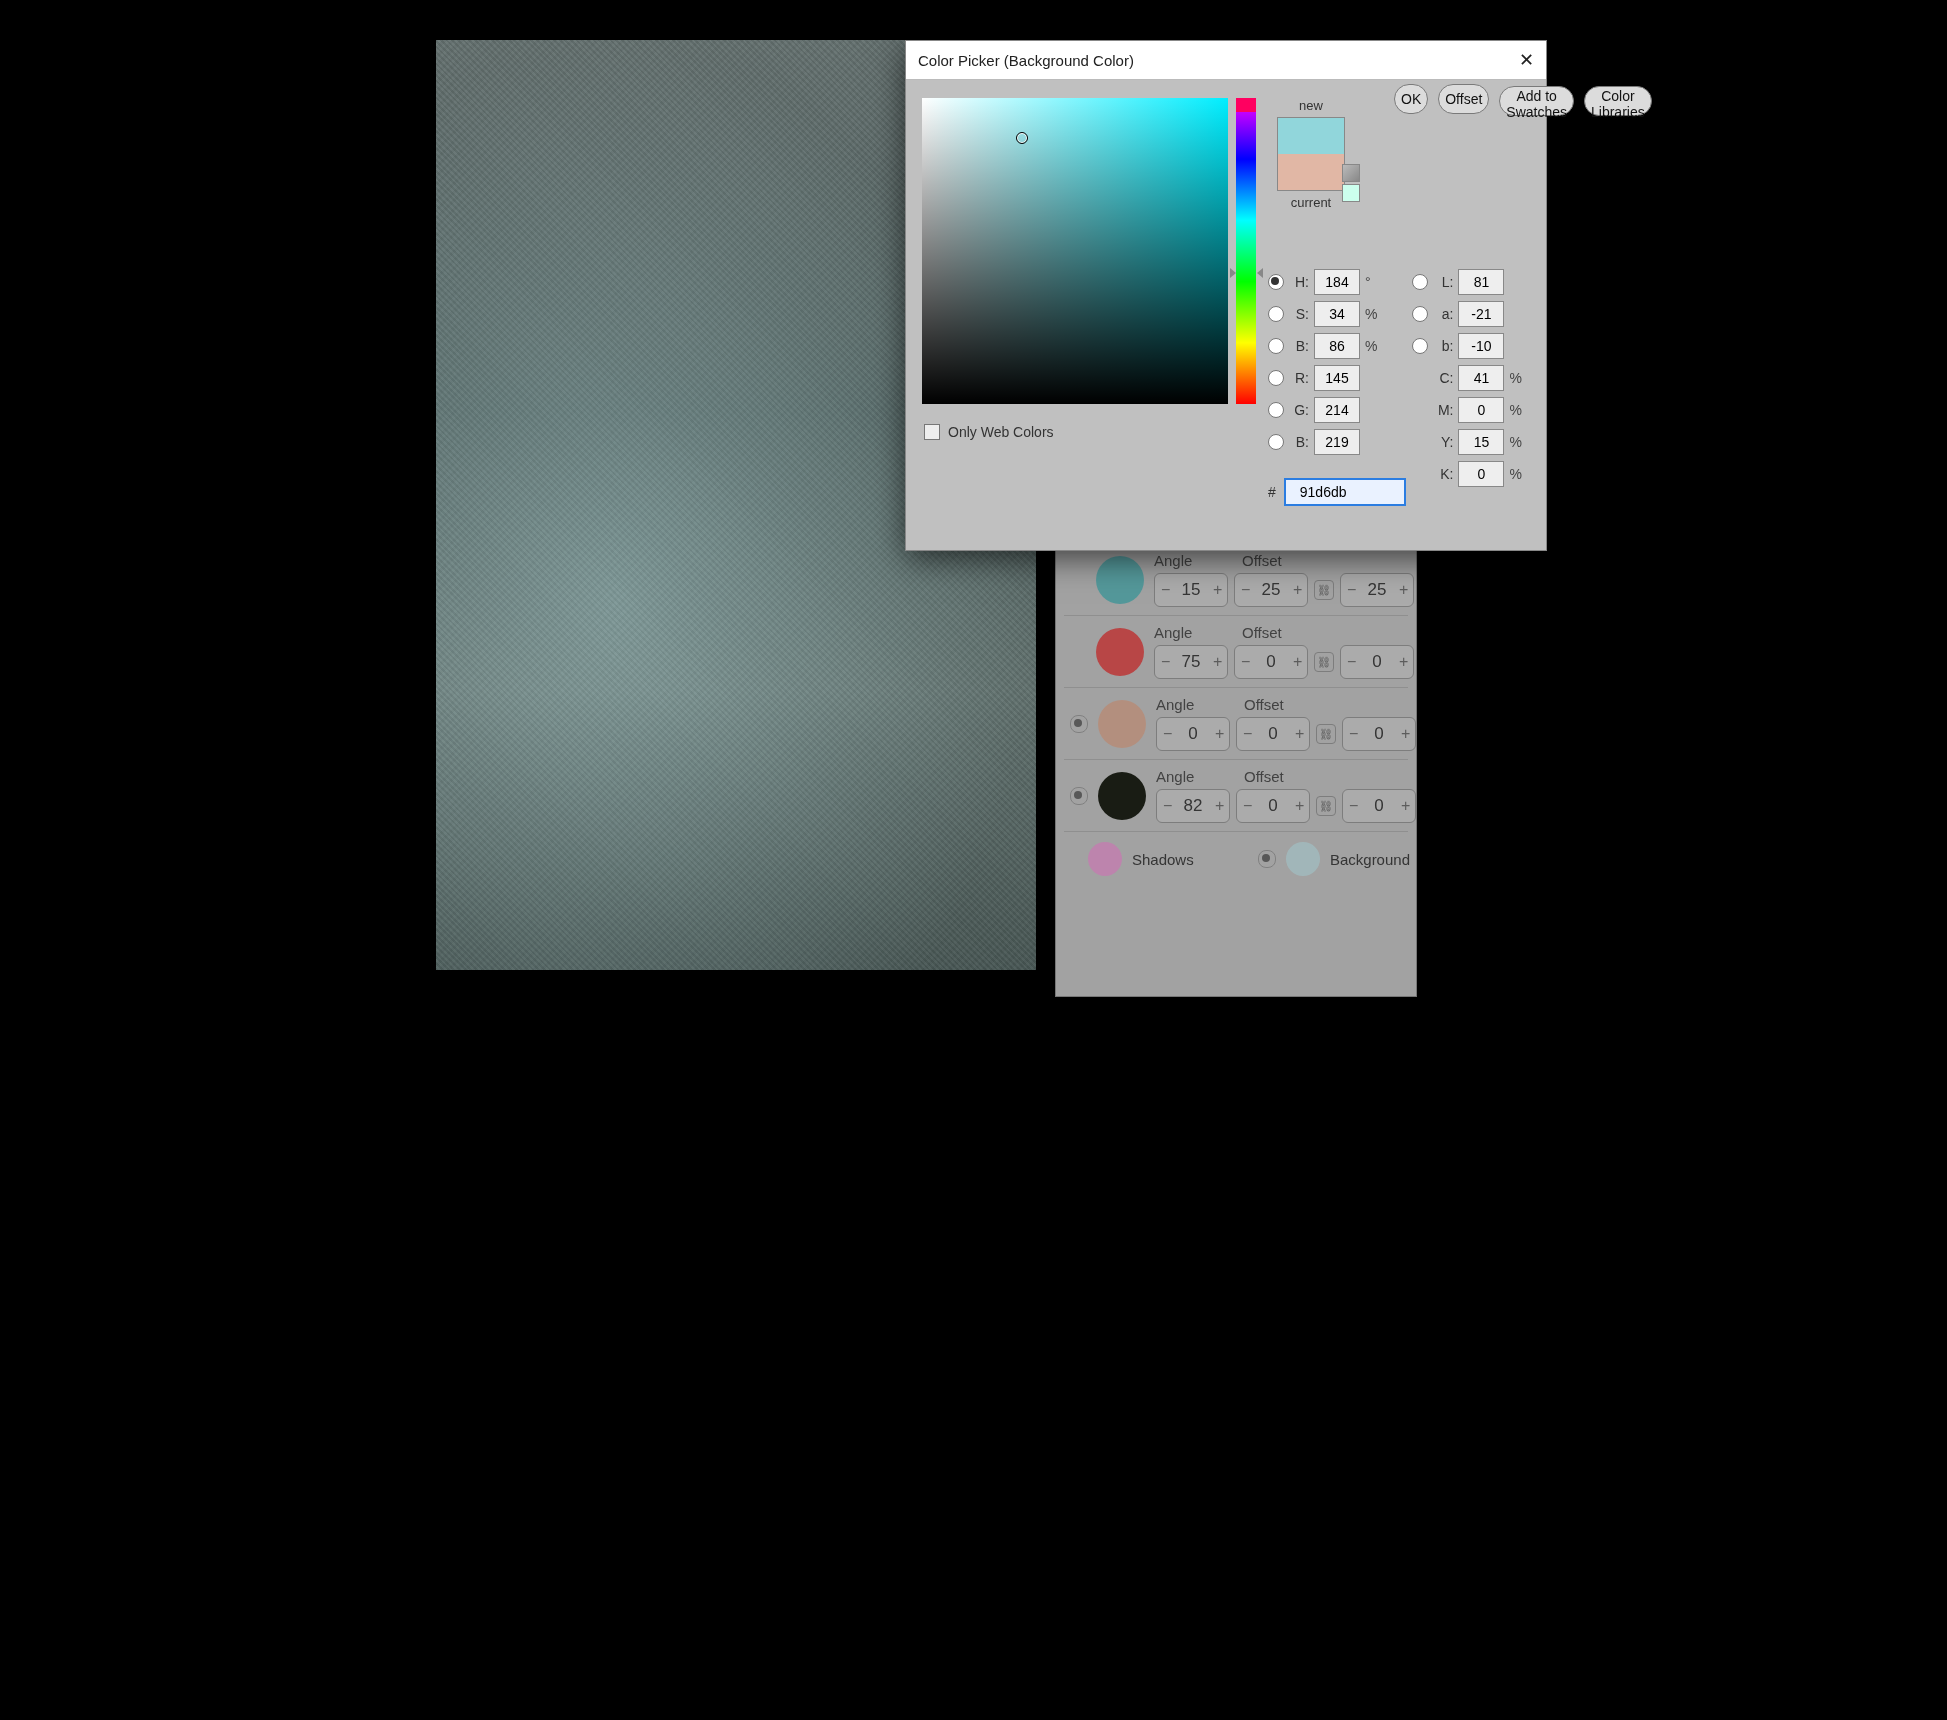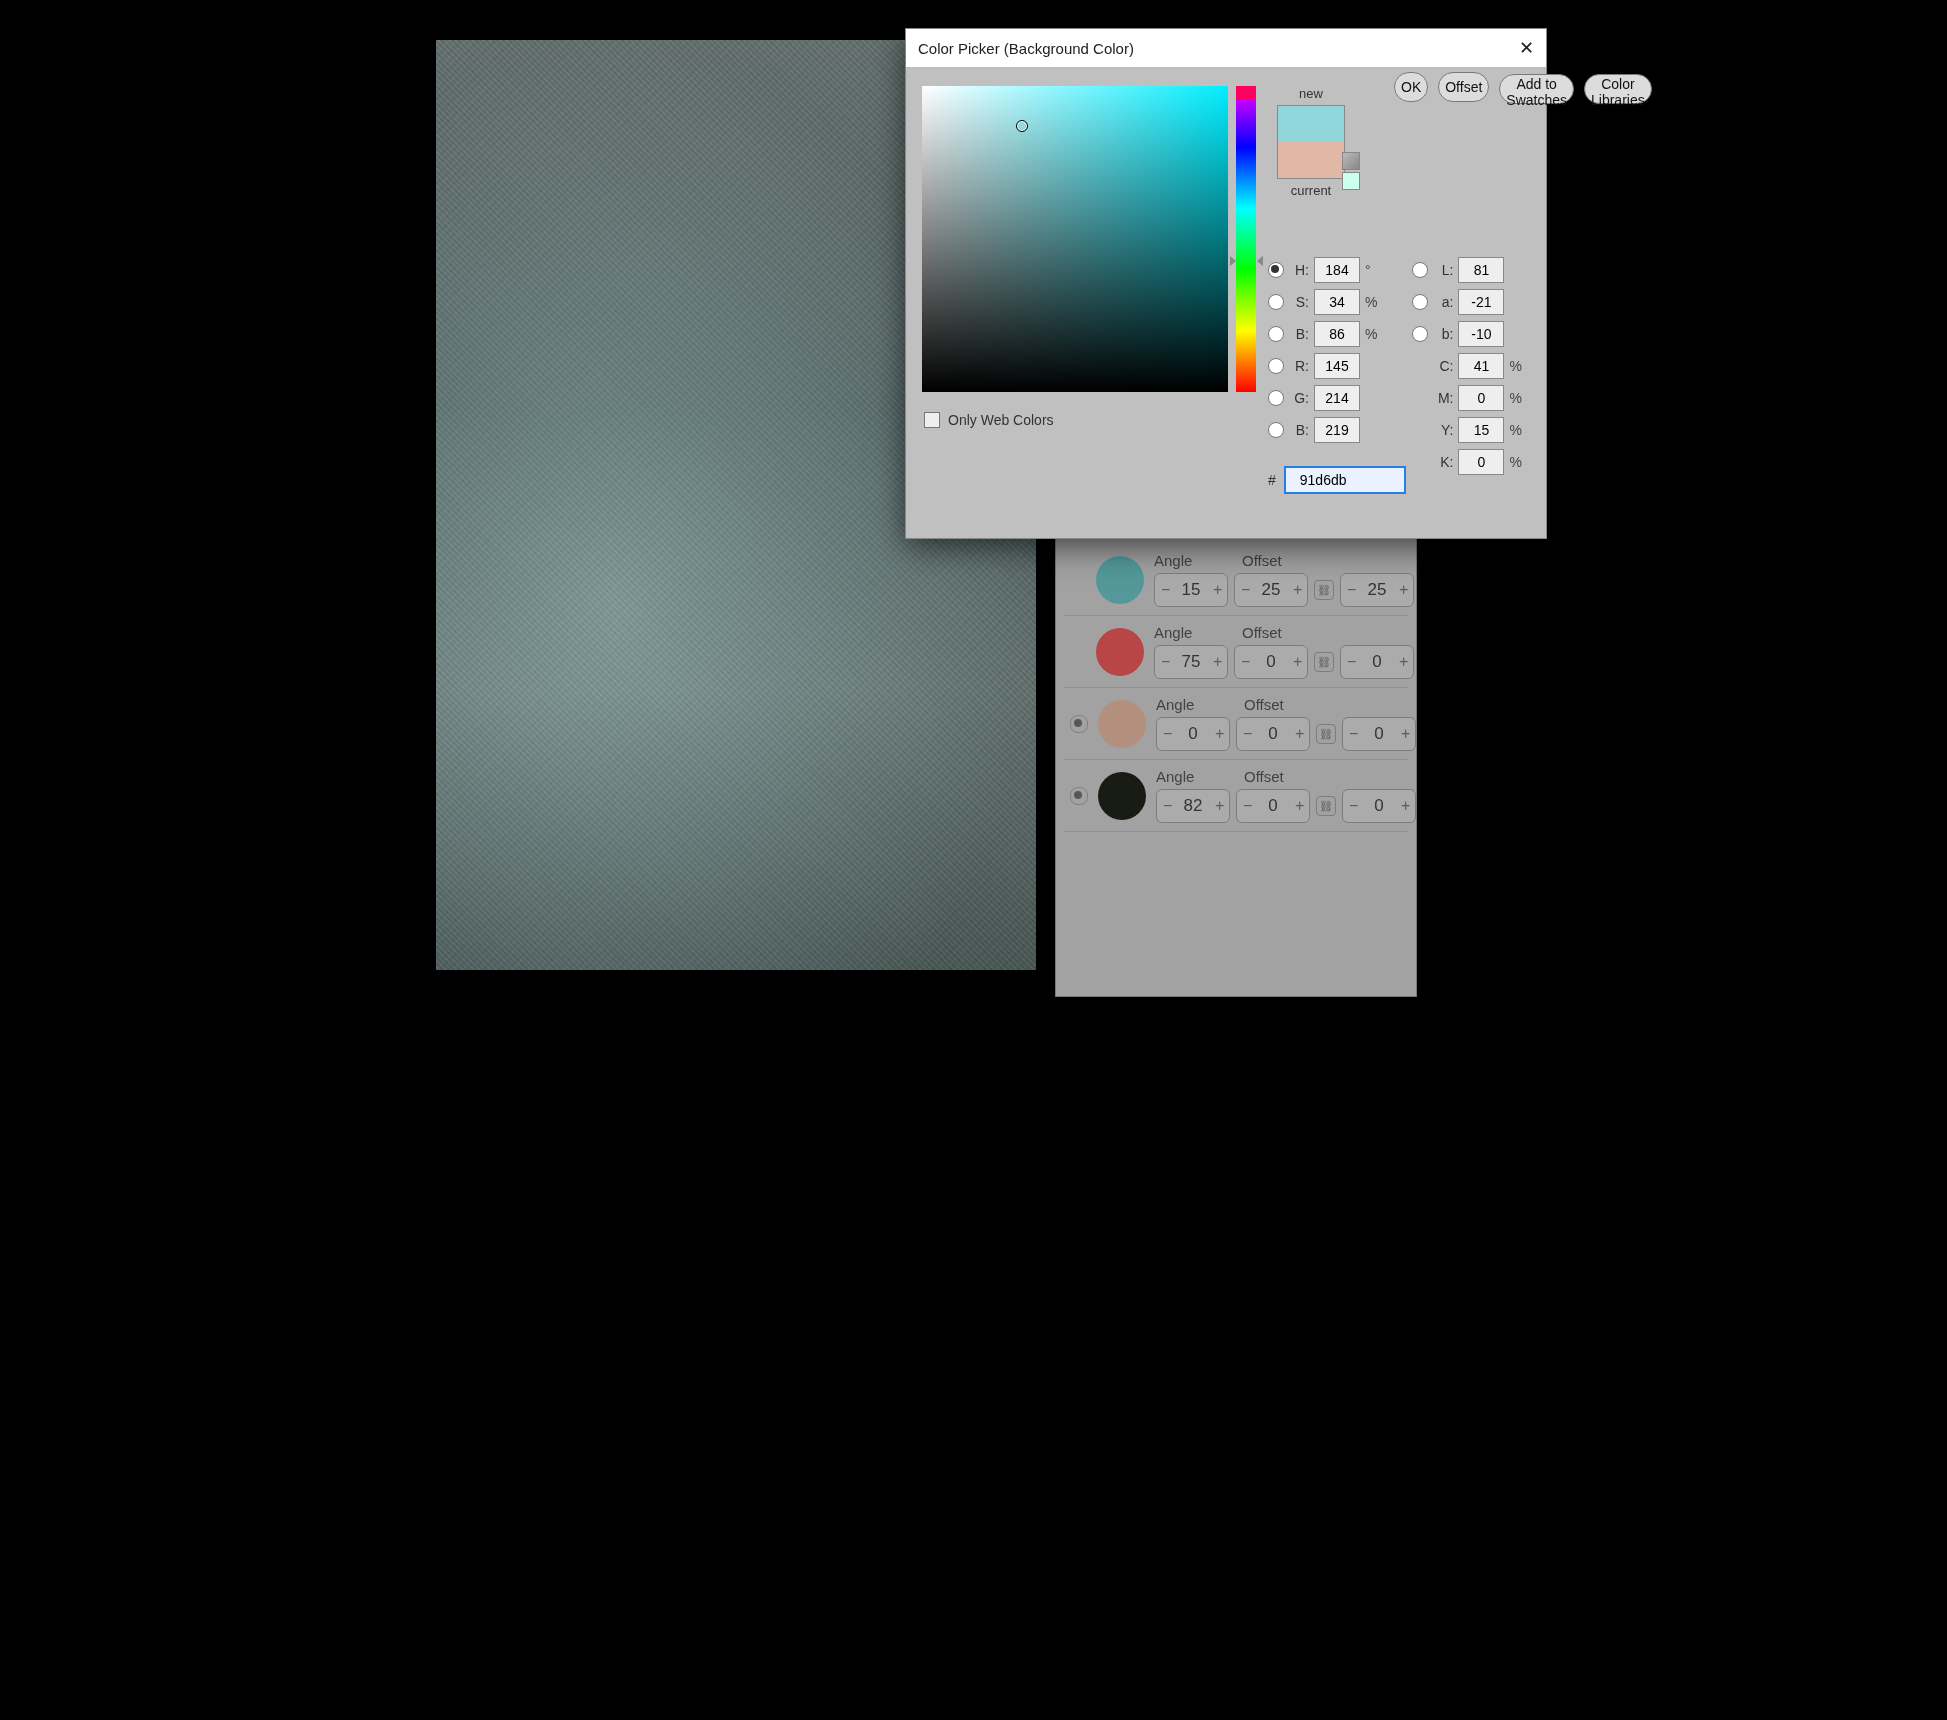--- a/index.html
+++ b/index.html
@@ -28,21 +28,21 @@
 .ch-spin-row{display:flex;align-items:center;gap:6px}
 .spin{display:flex;align-items:center;border:1px solid #a0a0a0;border-radius:6px;background:#dcdcdc;height:32px}
 .spin.small{width:72px}
 .spin button{width:20px;height:100%;border:none;background:transparent;color:#777;font-size:16px;cursor:pointer}
 .spin .val{flex:1;text-align:center;font-size:17px;color:#444}
 .link-icon{width:18px;height:18px;border:1px solid #a0a0a0;border-radius:4px;display:flex;align-items:center;justify-content:center;font-size:11px;color:#666}
 .ch-bottom{display:flex;align-items:center;padding:10px 6px;gap:10px}
 .ch-mini{width:34px;height:34px;border-radius:17px}
 .ch-bottom .lbl{font-size:15px;color:#444}
 
-.picker{position:absolute;left:510px;top:28px;width:640px;background:#c0c0c0;border:1px solid #888;box-shadow:0 8px 30px rgba(0,0,0,0.6)}
+.picker{position:absolute;left:510px;top:40px;width:640px;background:#c0c0c0;border:1px solid #888;box-shadow:0 8px 30px rgba(0,0,0,0.6)}
 .picker-title{background:#fff;display:flex;justify-content:space-between;align-items:center;padding:8px 12px;font-size:15px;color:#222;border-bottom:1px solid #bbb}
 .close-x{cursor:pointer;font-size:18px;color:#222}
 .picker-body{position:relative;padding:18px 16px 18px 16px;height:434px}
 .sv-field{position:absolute;left:16px;top:18px;width:306px;height:306px;
   background:linear-gradient(to top, #000, transparent), linear-gradient(to right, #fff, hsl(184,100%,50%));}
 .sv-cursor{position:absolute;width:10px;height:10px;border:1px solid #000;border-radius:6px;box-shadow:0 0 0 1px #fff inset;left:100px;top:40px;transform:translate(-50%,-50%)}
 .hue-bar{position:absolute;left:330px;top:18px;width:20px;height:306px;
   background:linear-gradient(to bottom,#f0f 0%,#00f 20%,#0ff 40%,#0f0 60%,#ff0 80%,#f00 100%);}
 .hue-bar::before{content:"";position:absolute;left:0;right:0;top:0;height:14px;background:#ff0060}
 .hue-ind-l,.hue-ind-r{position:absolute;width:0;height:0;border-top:5px solid transparent;border-bottom:5px solid transparent}
@@ -189,20 +189,29 @@
               <div class="link-icon">⛓</div>
               <div class="spin small">
                 <button>−</button>
                 <span class="val">0</span>
                 <button>+</button>
               </div>
             </div>
           </div>
         </div>
       </div>
+    <div class="ch-bottom">
+      <div class="ch-eye placeholder"></div>
+      <div class="ch-mini" id="sw-shad" style="background: rgb(242, 169, 222);"></div>
+      <span class="lbl">Shadows</span>
+      <div style="flex:1"></div>
+      <div class="ch-eye on"></div>
+      <div class="ch-mini" id="sw-bg" style="background: rgb(207, 234, 238);"></div>
+      <span class="lbl">Background</span>
+    </div>
   </div>
 
   <div class="picker">
     <div class="picker-title">
       <span>Color Picker (Background Color)</span>
       <span class="close-x">✕</span>
     </div>
     <div class="picker-body">
       <div class="sv-field">
         <div class="sv-cursor"></div>

